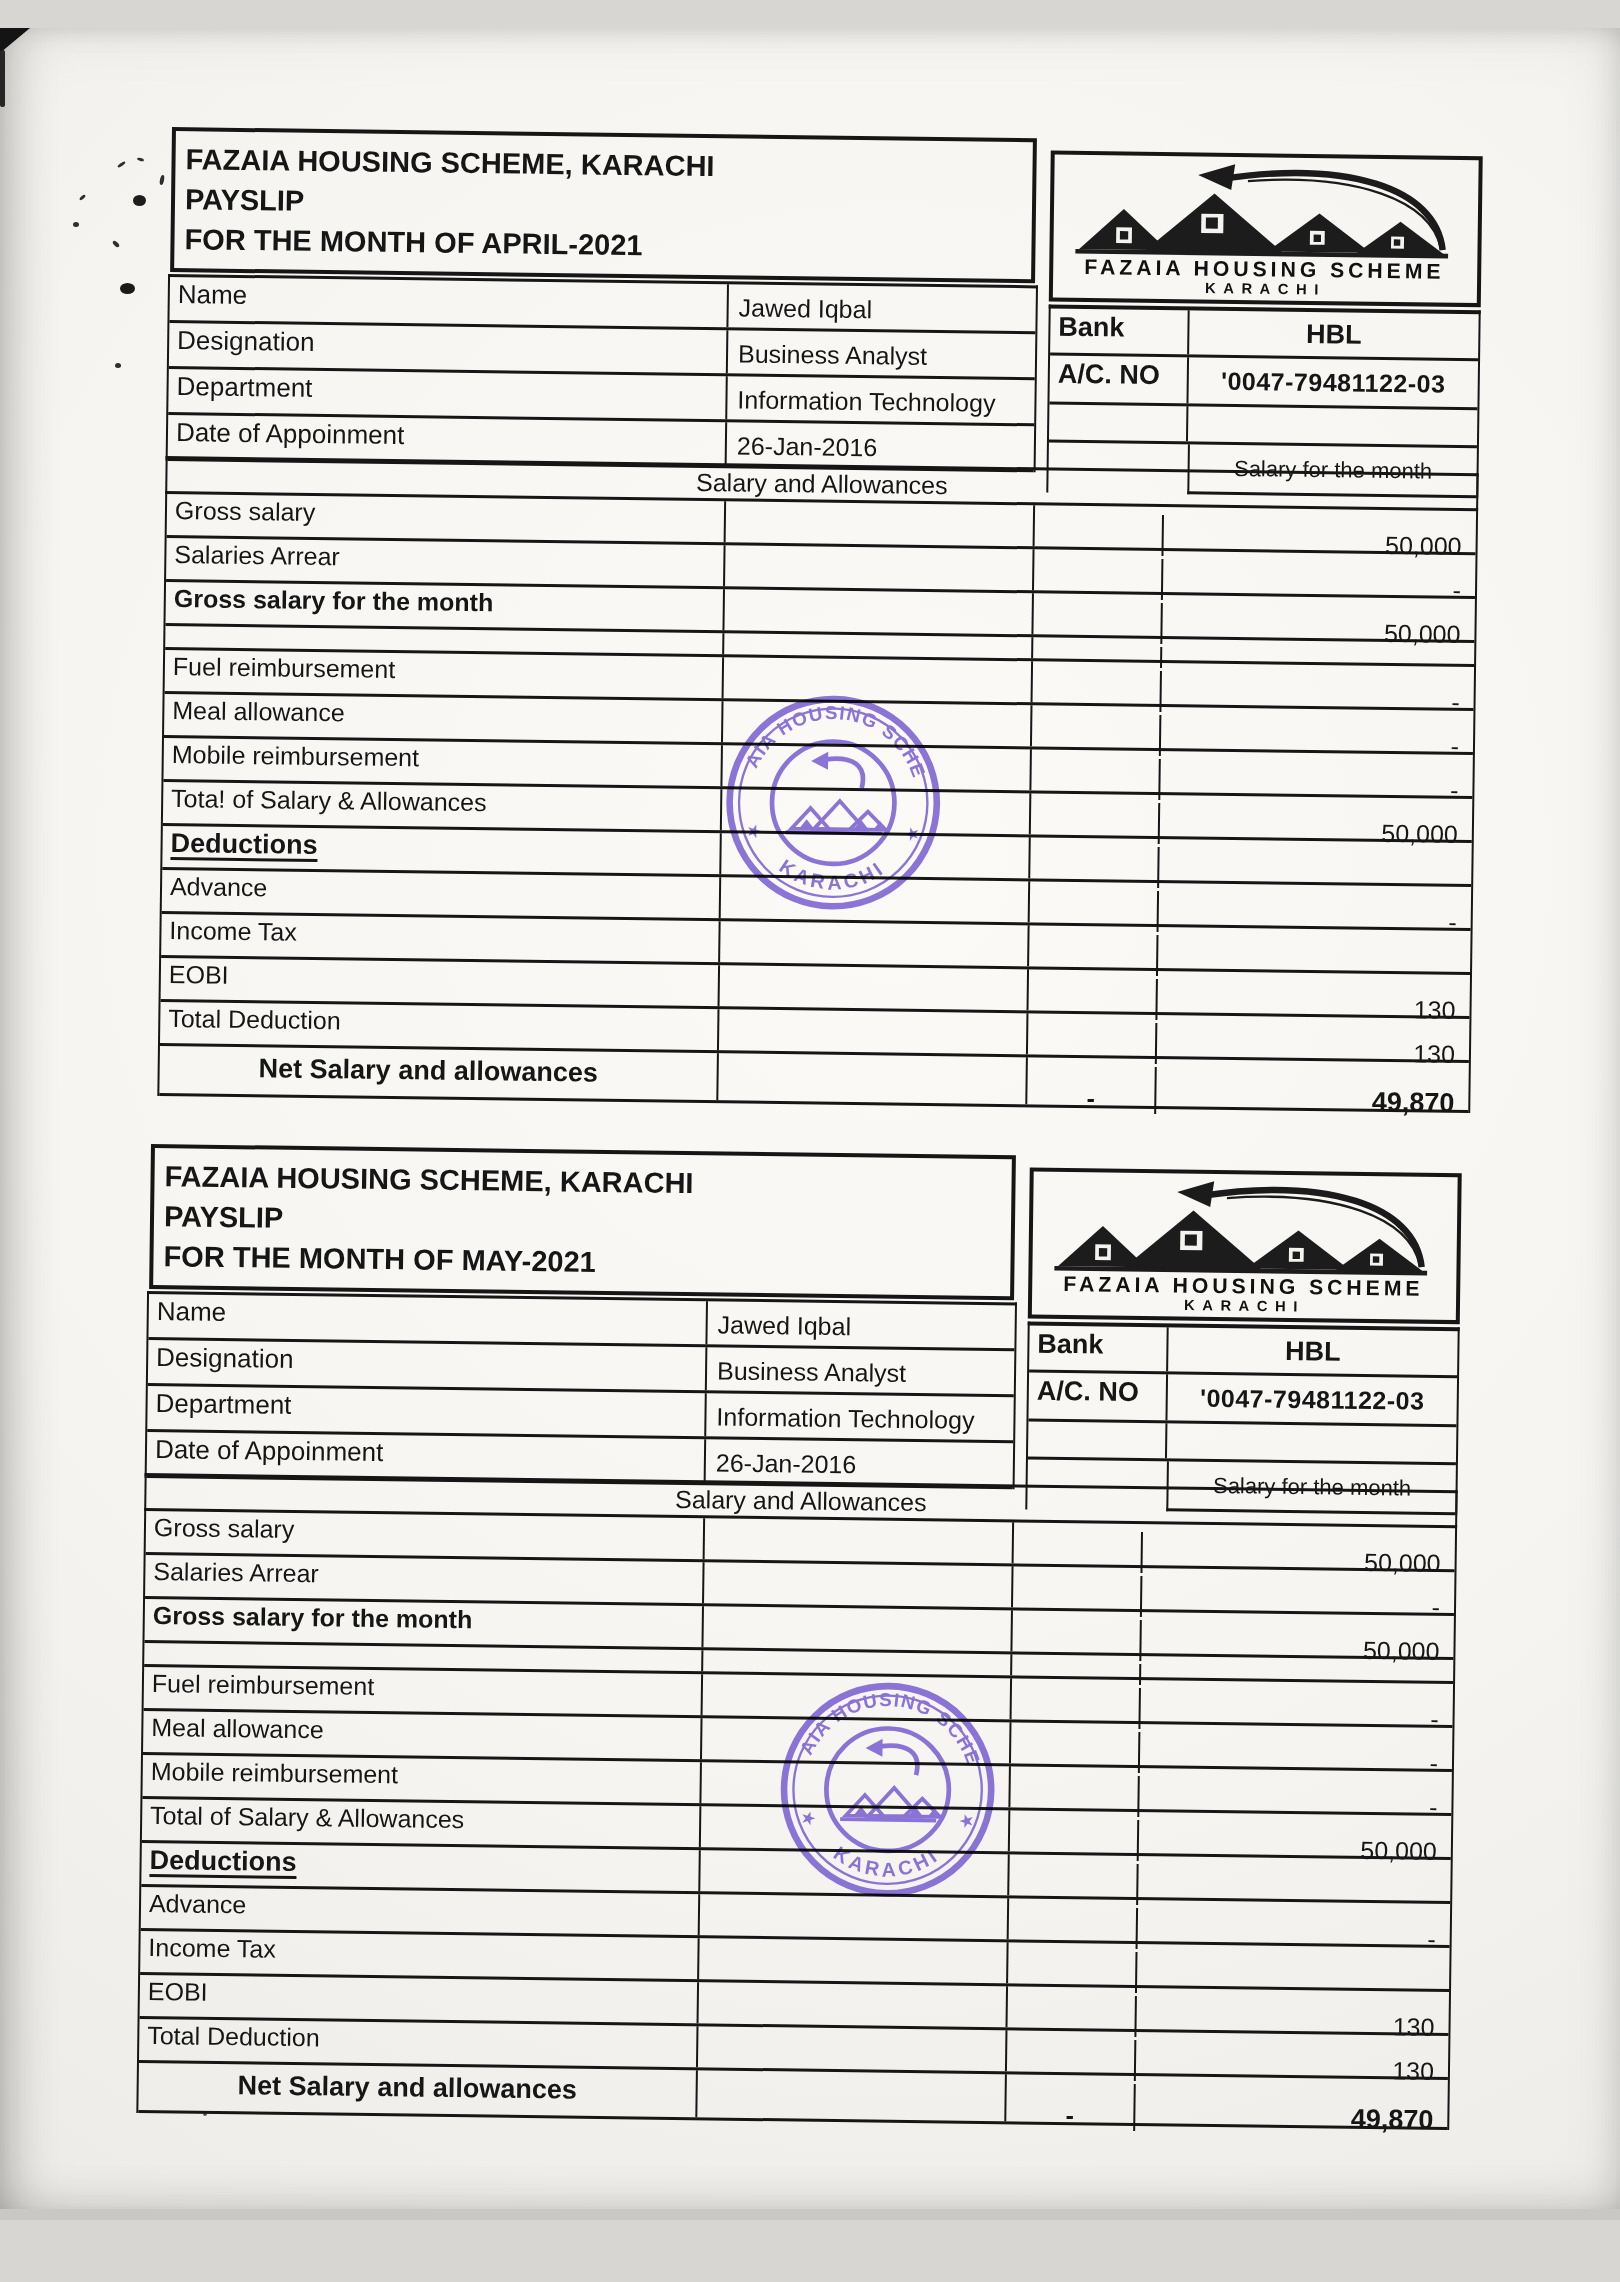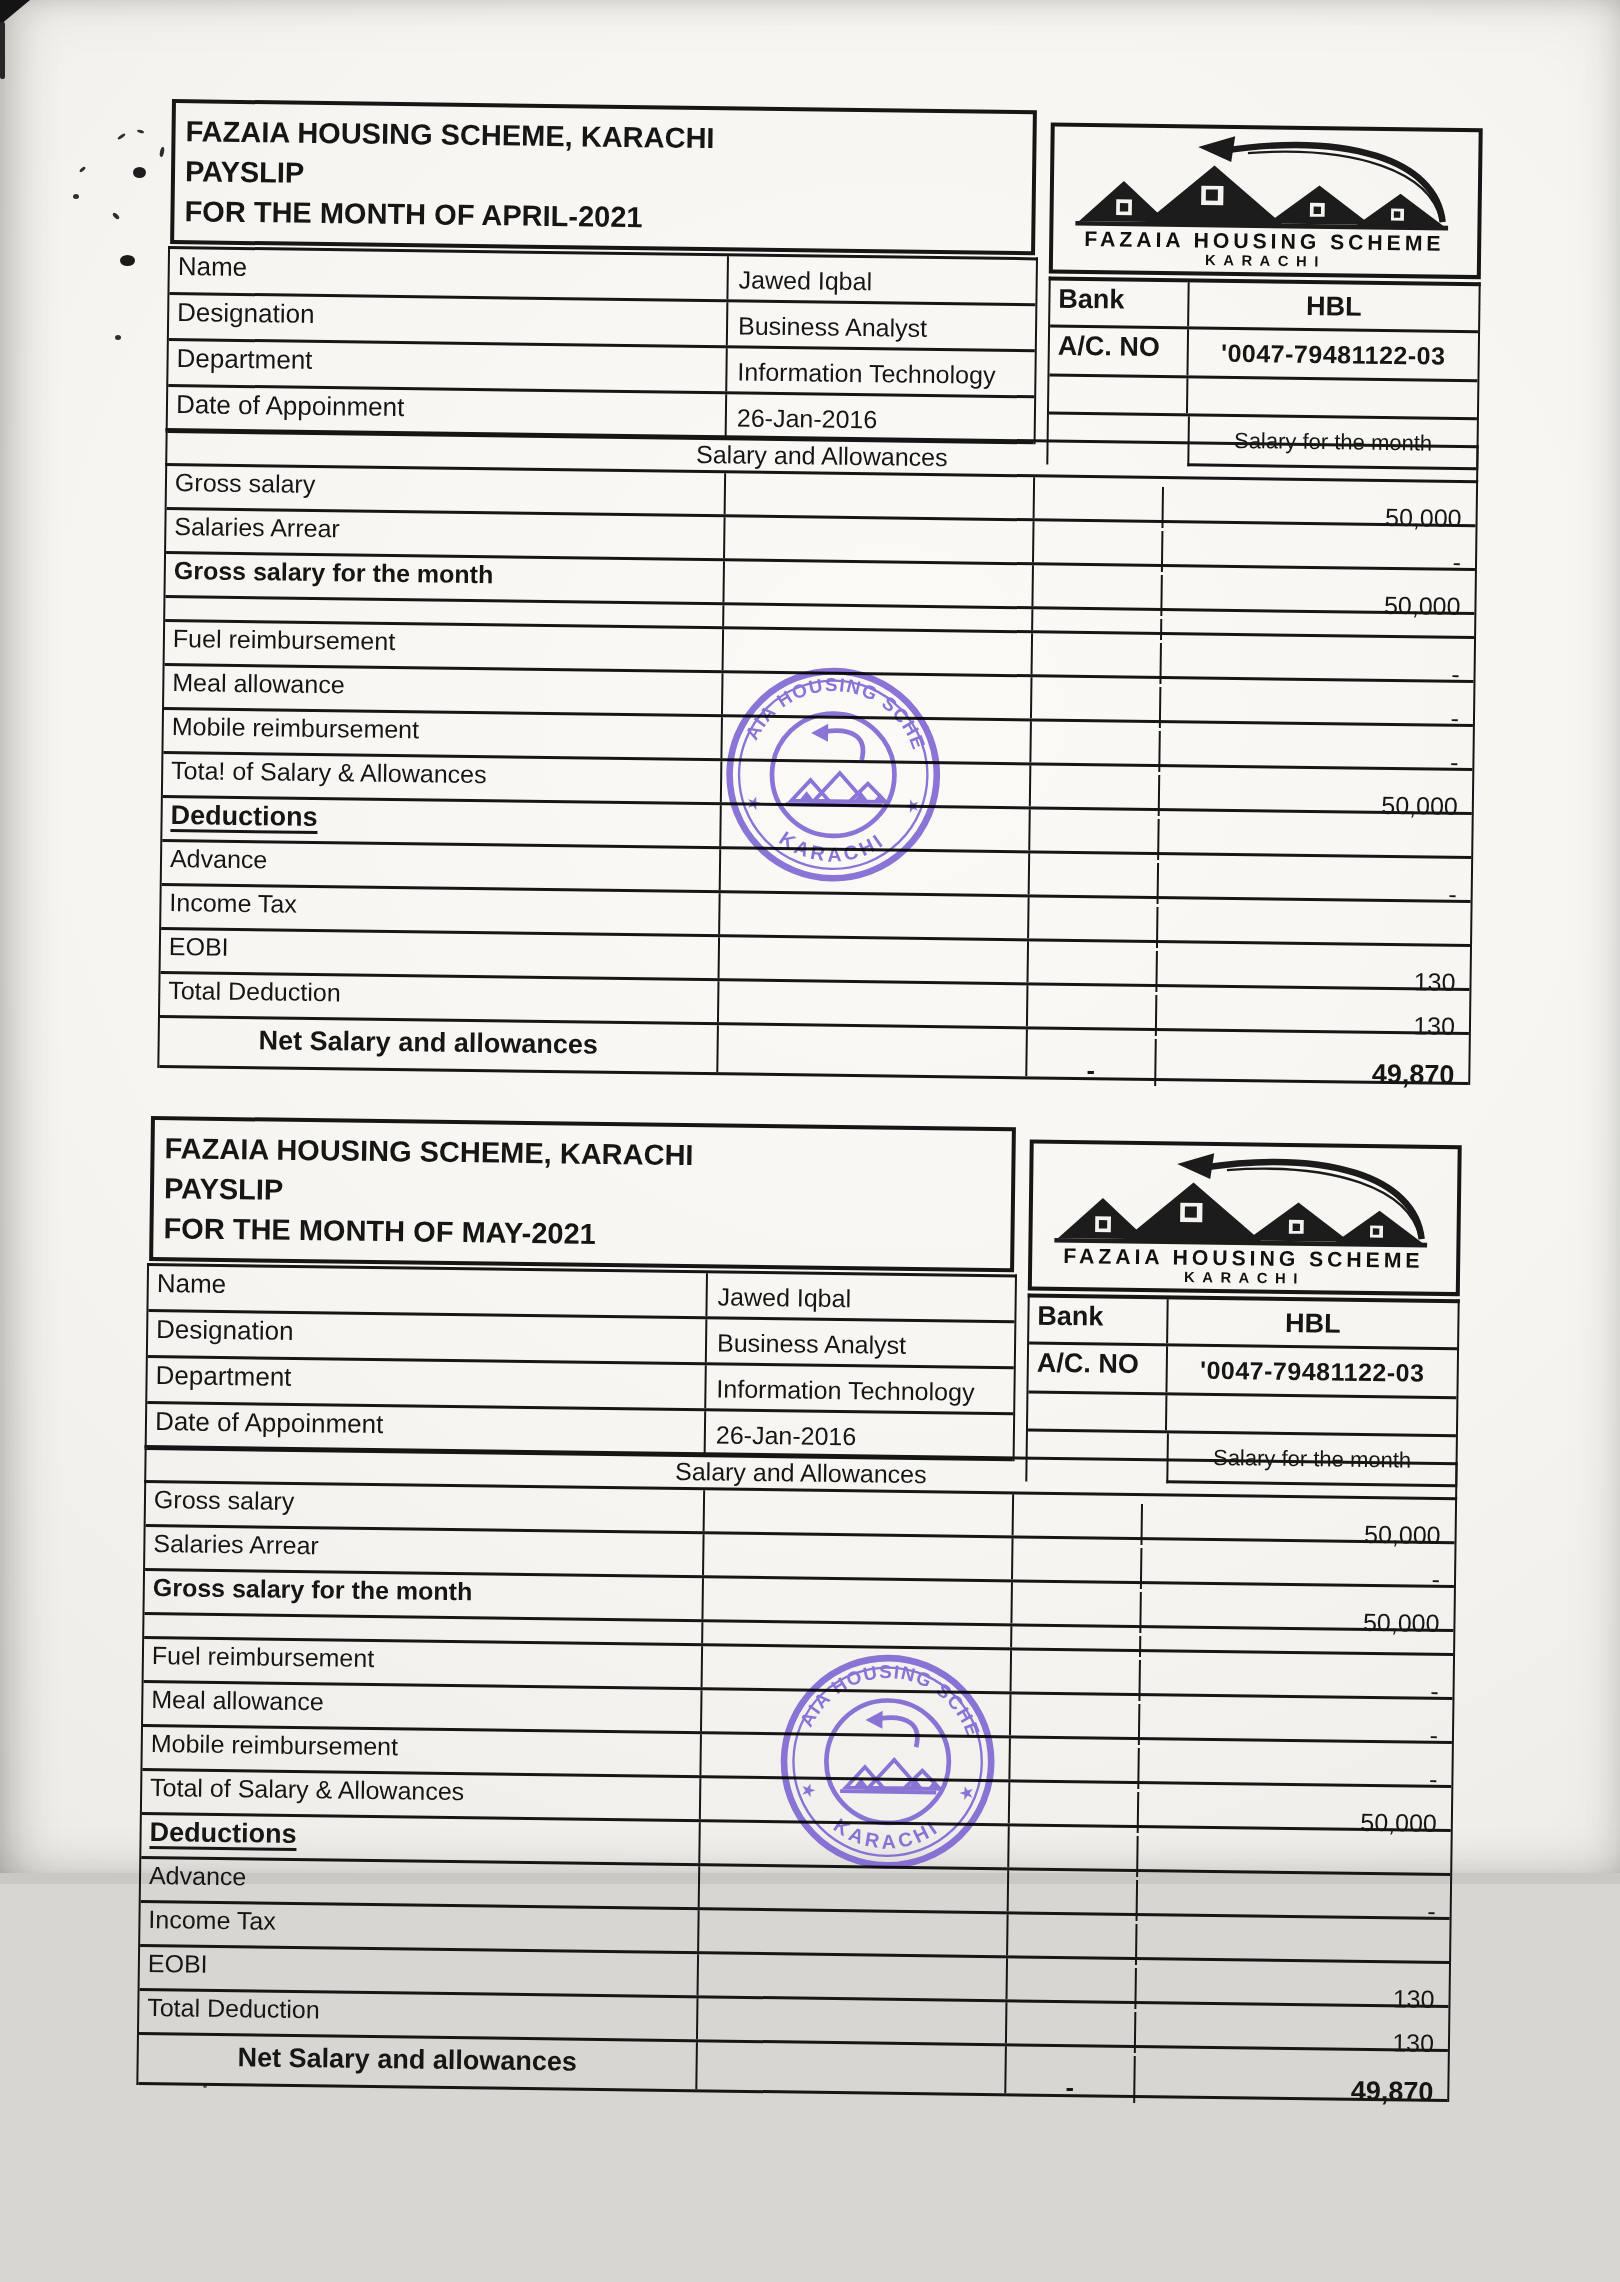--- a/index.html
+++ b/index.html
@@ -4,27 +4,28 @@
 <style>
   :root{
     --ink:#161616;
     --paper:#f7f6f2;
     --stamp:#7156cf;
   }
   *{box-sizing:border-box;margin:0;padding:0}
   html,body{width:1621px;height:2283px;overflow:hidden}
   body{font-family:"Liberation Sans",sans-serif;color:var(--ink);background:#d8d6d2}
   .page{
-    position:relative;width:1621px;height:1884px;
+    position:relative;width:1621px;height:2192px;
     background:radial-gradient(circle at 55% 38%, #fbfaf7 0%, #f6f5f1 55%, #ecebe7 100%);
     box-shadow: inset 0 0 69px rgba(0,0,0,.07),
                 inset 34px 0 54px -32px rgba(0,0,0,.28),
                 inset -22px 0 45px -30px rgba(0,0,0,.18),
                 inset 0 -34px 54px -34px rgba(0,0,0,.22),
                 inset 0 20px 35px -28px rgba(0,0,0,.15);
+    margin-top: 28px;
   }
   .bottom-edge{position:absolute;left:0;bottom:0;width:100%;height:11px;background:#c9c8c5}
   
   .corner-tl{position:absolute;left:0;top:0;width:30px;height:55px;background:#141414;
     clip-path:polygon(0 0,100% 0,12% 40%,0 62%)}
   .edge-sliver{position:absolute;left:0;top:22px;width:5px;height:57px;background:#262626;border-radius:2px}
   .speck{position:absolute;background:#2e2e2e;border-radius:50%}
   
   .payslip{position:absolute;width:1313px;height:970px;transform:rotate(.75deg);transform-origin:0 0}
   .slip-1{left:170px;top:99px}

